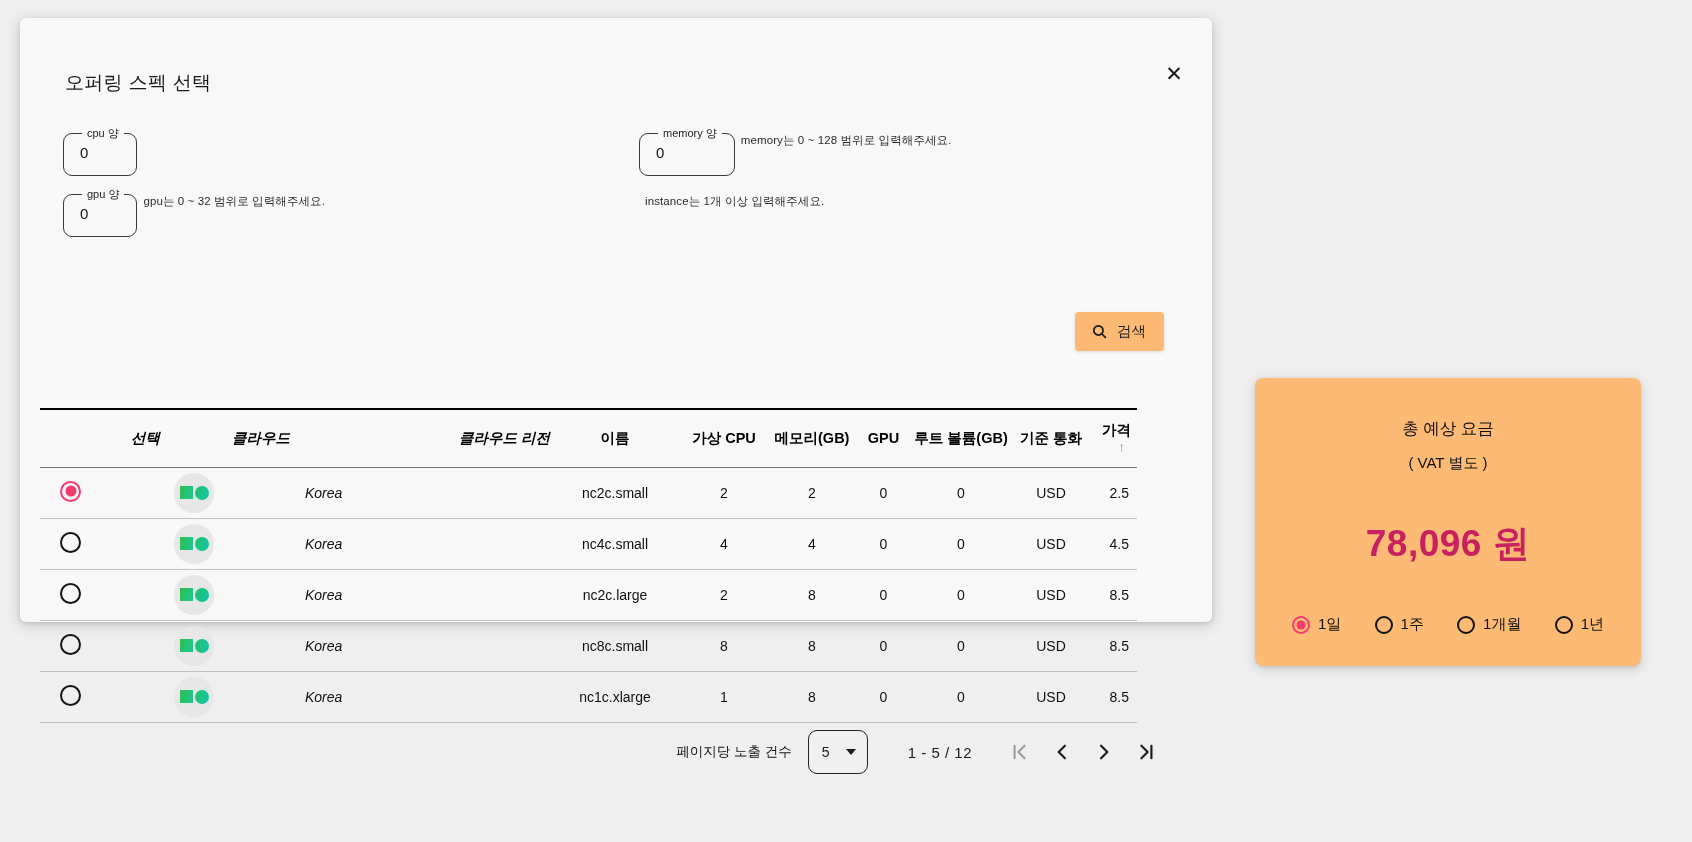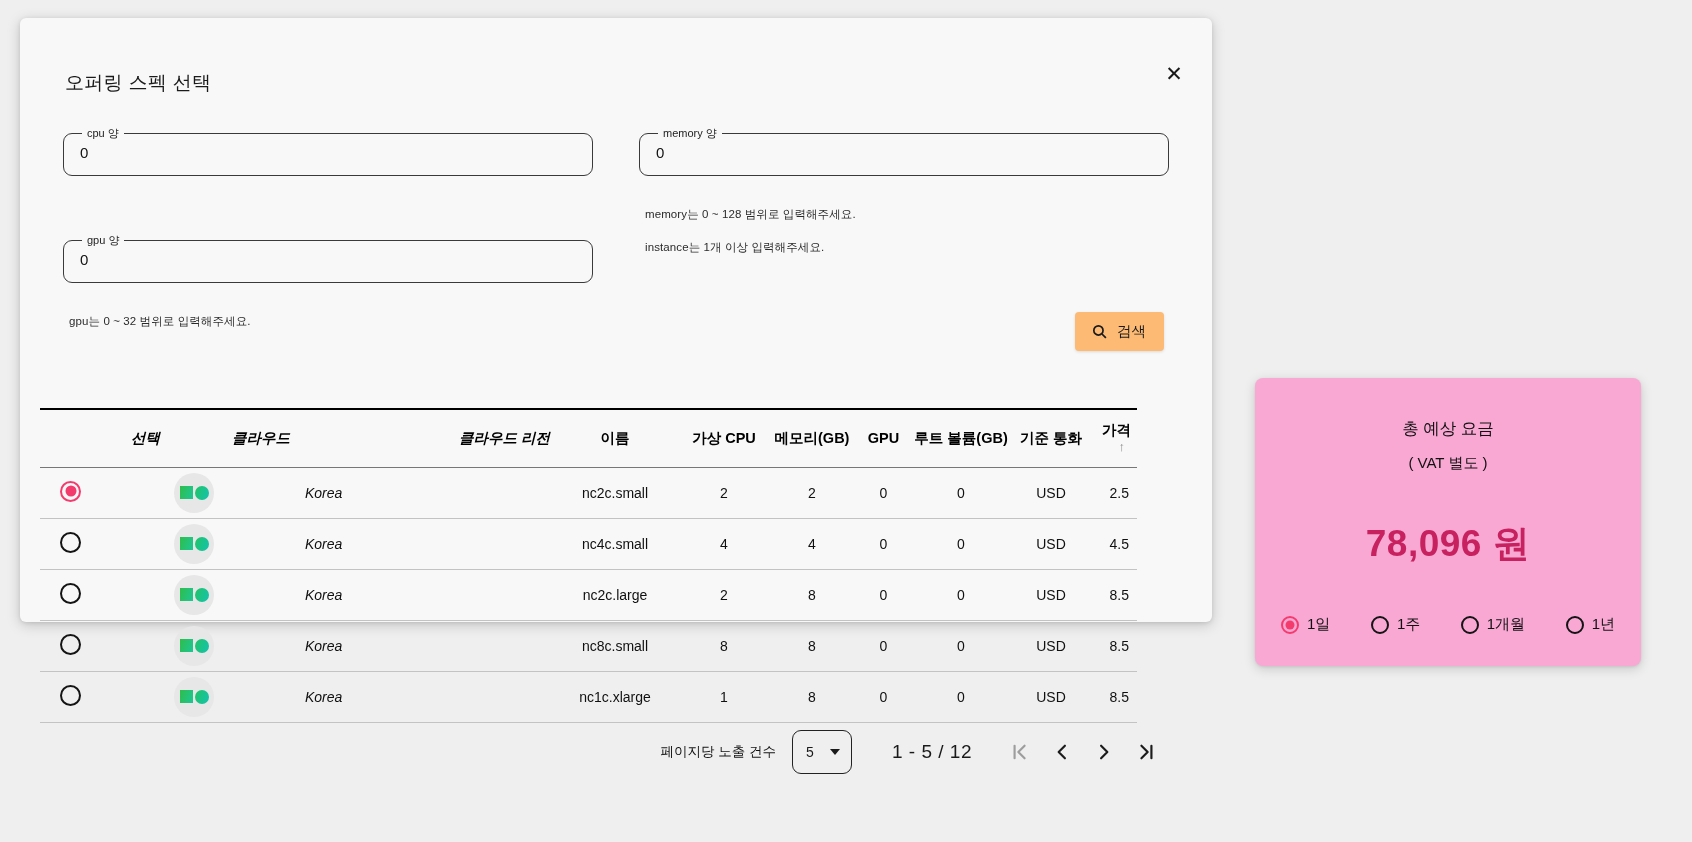--- a/index.html
+++ b/index.html
@@ -20,21 +20,21 @@
     position:absolute; top:38px; right:20px; width:36px; height:36px;
     background:none; border:none; font-size:21px; line-height:36px; text-align:center;
     color:#1a1a1a; cursor:pointer;
   }
 
   
   .filters {
     position:absolute; left:43px; top:108px; width:1106px;
     display:grid; grid-template-columns:1fr 1fr; column-gap:46px; row-gap:11px;
   }
-  .filter-cell { display:flex; flex-direction:column;gap:24px; }
+  .filter-cell { display:flex; flex-direction:row; }
   .field {
     border:1.6px solid #3a3a3a; border-radius:9px; height:50px;
     background:transparent; padding:0 12px;
   }
   .field-label { font-size:11px; color:#222; padding:0 5px; margin-left:6px; }
   .field-value { font-size:15px; color:#111; padding:3px 4px 0 4px; }
   .helper { font-size:11.5px; color:#2b2b2b; margin:7px 0 0 6px; letter-spacing:.1px; }
 
   
   .search-row { position:absolute; right:48px; top:294px; }
@@ -85,38 +85,38 @@
     position:absolute; right:52px; top:712px;
     display:flex; align-items:center;
   }
   .pp-label { font-size:13.5px; color:#111; }
   .pp-select {
     margin-left:16px; width:60px; height:44px; border:1.6px solid #222; border-radius:9px;
     display:flex; align-items:center; justify-content:space-between;
     padding:0 11px 0 13px; font-size:14px; cursor:pointer; background:transparent;
   }
   .pp-caret { width:0; height:0; border-left:5.5px solid transparent; border-right:5.5px solid transparent; border-top:6px solid #1a1a1a; }
-  .pp-range { font-size:19px; margin-left:40px; letter-spacing:.5px;text-align:right; }
+  .pp-range { font-size:15px; margin-left:40px; letter-spacing:.5px;text-align:right; }
   .nav-group { display:flex; align-items:center; gap:14px; margin-left:34px; }
   .nav-btn { background:none; border:none; padding:4px; cursor:pointer; color:#1c1c1c; }
   .nav-btn.disabled { color:#9d9d9d; cursor:default; }
   .nav-btn svg { display:block; }
 
   
   .summary-card {
     position:absolute; left:1255px; top:378px; width:386px; height:288px;
-    background:#f9a8d4; border-radius:8px;
+    background:#fdba74; border-radius:8px;
     box-shadow:0 3px 12px rgba(0,0,0,.16), 0 1px 3px rgba(0,0,0,.08);
     display:flex; flex-direction:column; align-items:center;
   }
   .sum-title { margin-top:40px; font-size:16.5px; color:#111; }
   .sum-sub { margin-top:14px; font-size:15px; color:#111; }
   .sum-amount { margin-top:46px; font-size:37px; font-weight:700; color:var(--price); letter-spacing:.5px; }
   .period-row {
-    margin-top:46px; width:100%; padding:0 26px;
+    margin-top:46px; width:100%; padding:0 37px;
     display:flex; justify-content:space-between; align-items:center;
   }
   .period { display:flex; align-items:center; gap:8px; cursor:pointer; }
   .period .radio { width:18px; height:18px; border-width:2px; }
   .period .radio.selected::after { width:9px; height:9px; }
   .period-label { font-size:15px; color:#111; }
 </style>
 </head>
 <body>
 

